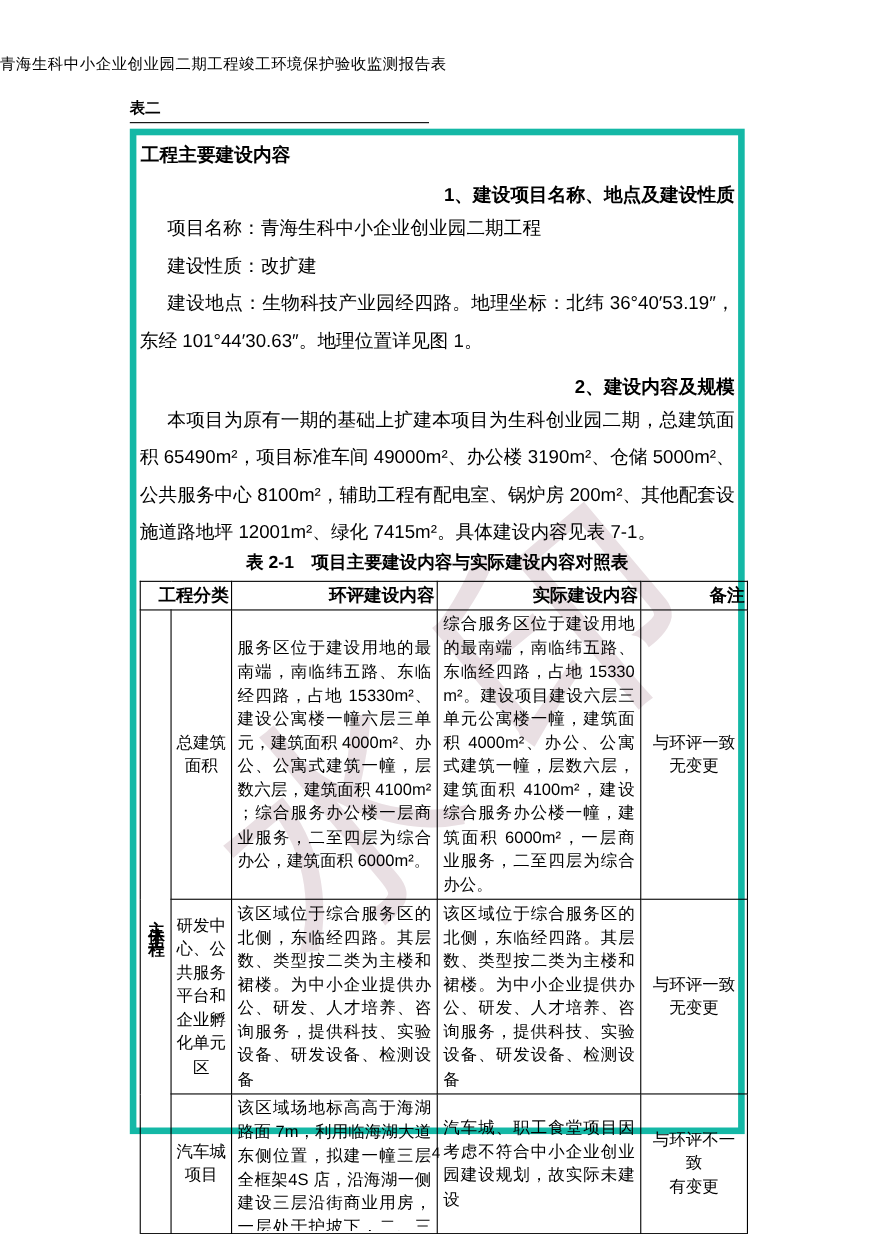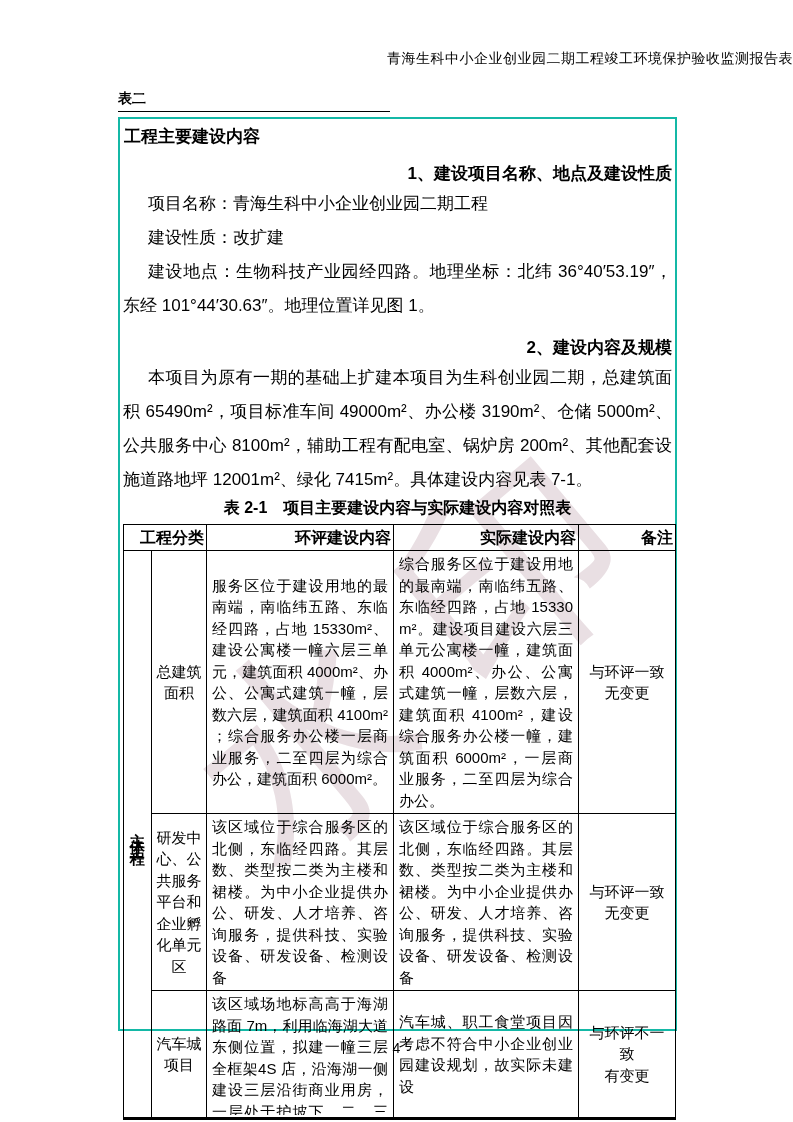--- a/index.html
+++ b/index.html
@@ -2,38 +2,38 @@
 <html><head>
 <meta charset="utf-8">
 <style>
   html,body { margin:0; padding:0; background:#fff; }
   .page {
     position:relative; width:793px; height:1122px; background:#ffffff;
     font-family:"Liberation Sans", sans-serif; color:#000; overflow:hidden;
   }
   .doc-header {
     position:absolute; top:50px; left:0; width:100%;
-    text-align:right; font-size:14px; letter-spacing:0.5px;
+    text-align:left; font-size:14px; letter-spacing:0.5px;
   }
   .watermark {
     position:absolute; left:150px; top:430px; width:560px; height:420px;
     display:flex; align-items:center; justify-content:center;
     transform:rotate(-40deg);
     font-size:215px; letter-spacing:55px; line-height:1;
     color:#e9dfe3; z-index:0; pointer-events:none; user-select:none;
     white-space:nowrap;
   }
   .form-label {
     position:absolute; left:118px; top:90px;
     font-size:14px; font-weight:bold;
     border-bottom:1px solid #000; width:272px; padding-bottom:3px;
   }
   .box {
     position:absolute; left:118px; top:117px; width:559px; height:914px;
-    border:2px solid #14b8a6; box-sizing:border-box;
+    border:6px solid #14b8a6; box-sizing:border-box;
     padding:4px 3px 12px 3px; z-index:1; background:transparent;
   }
   .box-title { font-size:17px; font-weight:bold; line-height:24px; padding:2px 1px 0 1px; }
   .sec-heading { font-size:17px; font-weight:bold; line-height:26px; margin-top:12px; padding-left:1px;text-align:right; }
   .body-line { font-size:17px; line-height:34px; text-indent:25px; }
   .body-para { font-size:17px; line-height:34px; text-indent:25px; text-align:justify; }
   .tbl-caption { text-align:center; font-size:16px; font-weight:bold; line-height:22px; margin-top:0; }
   table.cmp-table {
     border-collapse:collapse; table-layout:fixed; width:552px;
     margin:5px auto 0 auto; border-bottom:3px solid #000;

